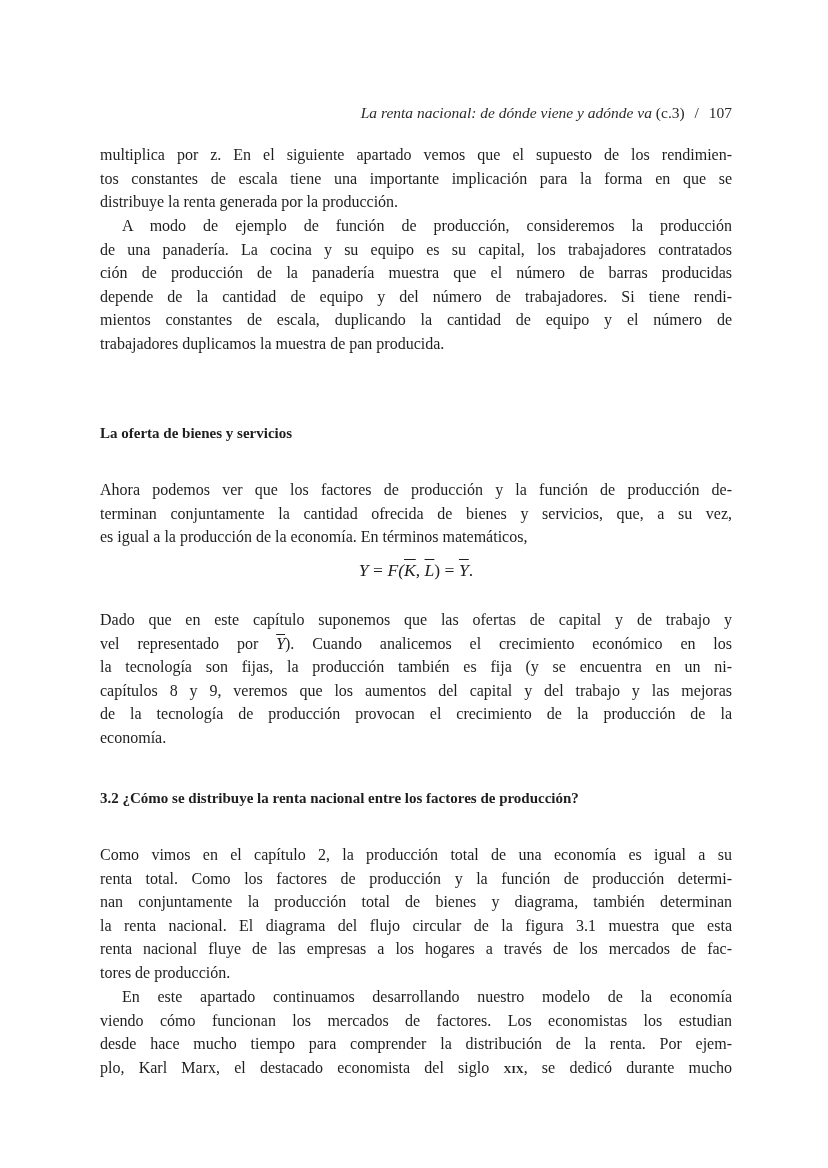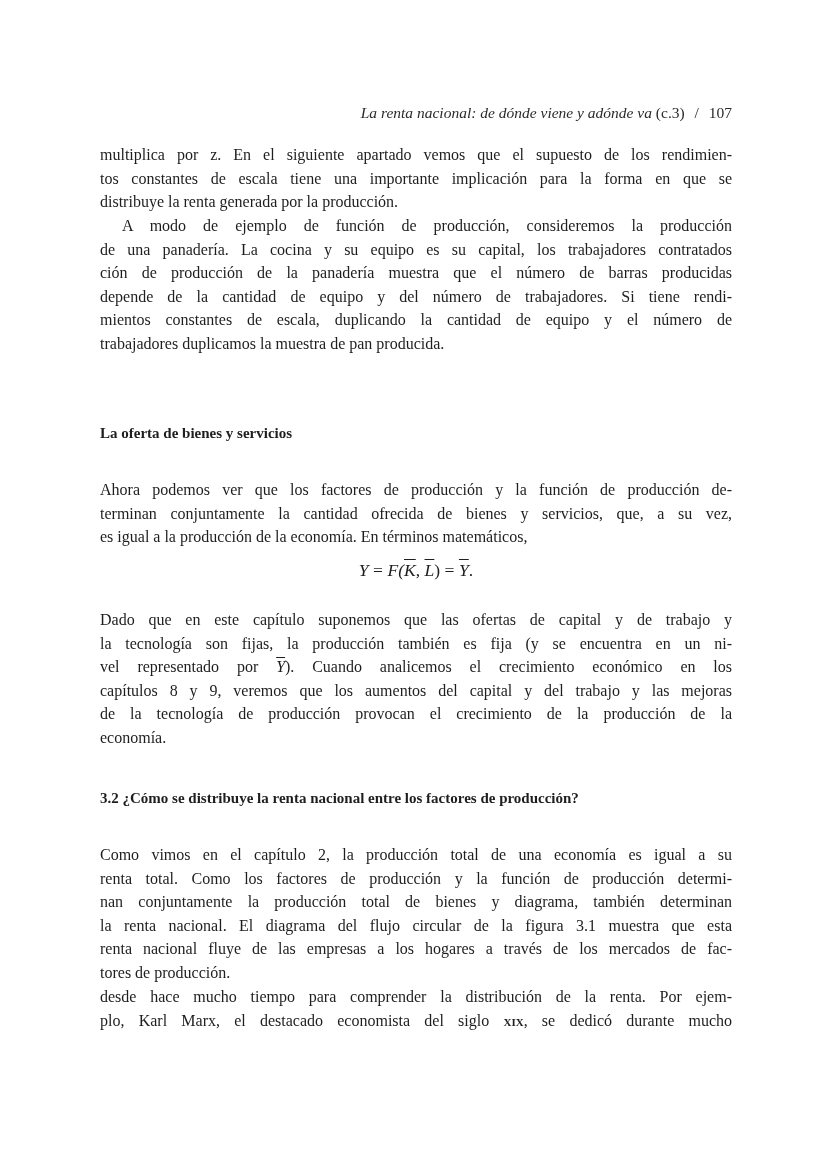--- a/index.html
+++ b/index.html
@@ -101,36 +101,38 @@
     <span class="line">terminan conjuntamente la cantidad ofrecida de bienes y servicios, que, a su vez,</span>
     <span class="line last">es igual a la producción de la economía. En términos matemáticos,</span>
   </div>
 
   <div class="equation" style="top:560px;">
     <span>Y</span><span style="font-style:normal;"> = </span><span>F(</span><span class="ov">K</span><span style="font-style:normal;">, </span><span class="ov">L</span><span style="font-style:normal;">)</span><span style="font-style:normal;"> = </span><span class="ov">Y</span><span style="font-style:normal;">.</span>
   </div>
 
   <div class="p" style="top:608px;">
     <span class="line">Dado que en este capítulo suponemos que las ofertas de capital y de trabajo y</span>
+    <span class="line"><span>vel representado por </span><i class="ov">Y</i><span>). Cuando analicemos el crecimiento económico en los</span></span>
     <span class="line">la tecnología son fijas, la producción también es fija (y se encuentra en un ni-</span>
-    <span class="line"><span>vel representado por </span><i class="ov">Y</i><span>). Cuando analicemos el crecimiento económico en los</span></span>
     <span class="line">capítulos 8 y 9, veremos que los aumentos del capital y del trabajo y las mejoras</span>
     <span class="line">de la tecnología de producción provocan el crecimiento de la producción de la</span>
     <span class="line last">economía.</span>
   </div>
 
   <h3 class="heading" style="top:790px;">3.2 ¿Cómo se distribuye la renta nacional entre los factores de producción?</h3>
 
   <div class="p" style="top:843px;">
     <span class="line">Como vimos en el capítulo 2, la producción total de una economía es igual a su</span>
     <span class="line">renta total. Como los factores de producción y la función de producción determi-</span>
     <span class="line">nan conjuntamente la producción total de bienes y diagrama, también determinan</span>
     <span class="line">la renta nacional. El diagrama del flujo circular de la figura 3.1 muestra que esta</span>
     <span class="line">renta nacional fluye de las empresas a los hogares a través de los mercados de fac-</span>
     <span class="line last">tores de producción.</span>
   </div>
 
   <div class="p" style="top:985px;">
+    <span class="line" style="padding-left:22px;">En este apartado continuamos desarrollando nuestro modelo de la economía</span>
+    <span class="line">viendo cómo funcionan los mercados de factores. Los economistas los estudian</span>
     <span class="line">desde hace mucho tiempo para comprender la distribución de la renta. Por ejem-</span>
     <span class="line"><span>plo, Karl Marx, el destacado economista del siglo </span><span class="sc">xix</span><span>, se dedicó durante mucho</span></span>
   </div>
 
 </div>
 
 </body></html>

